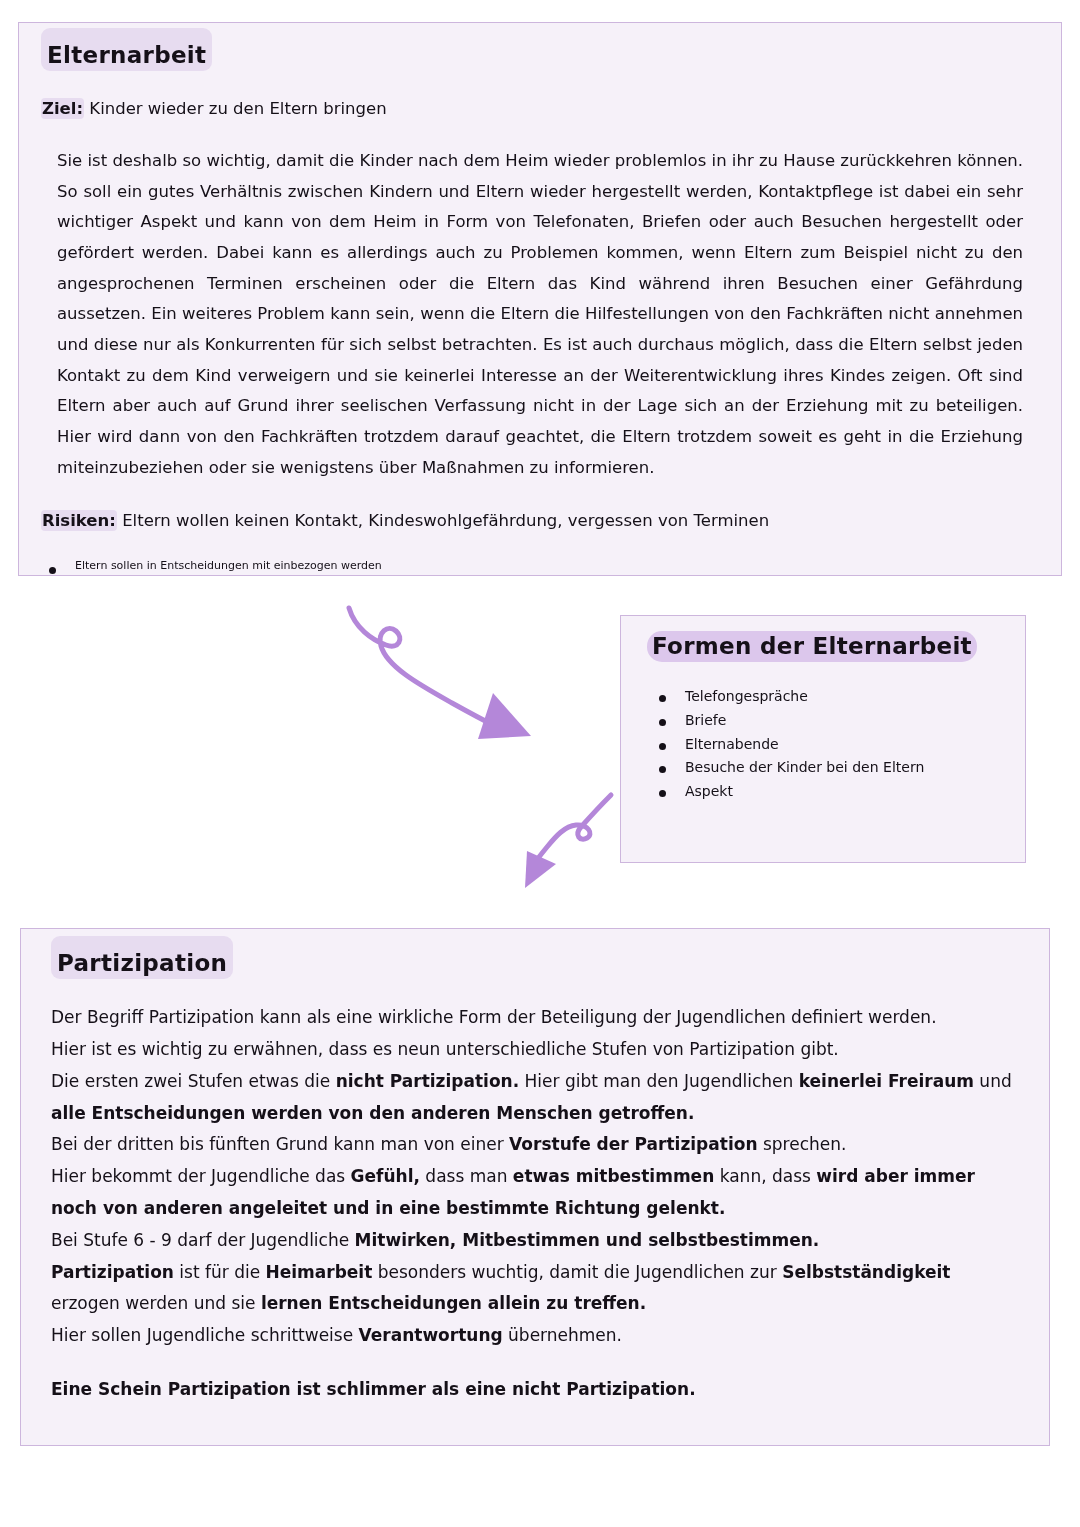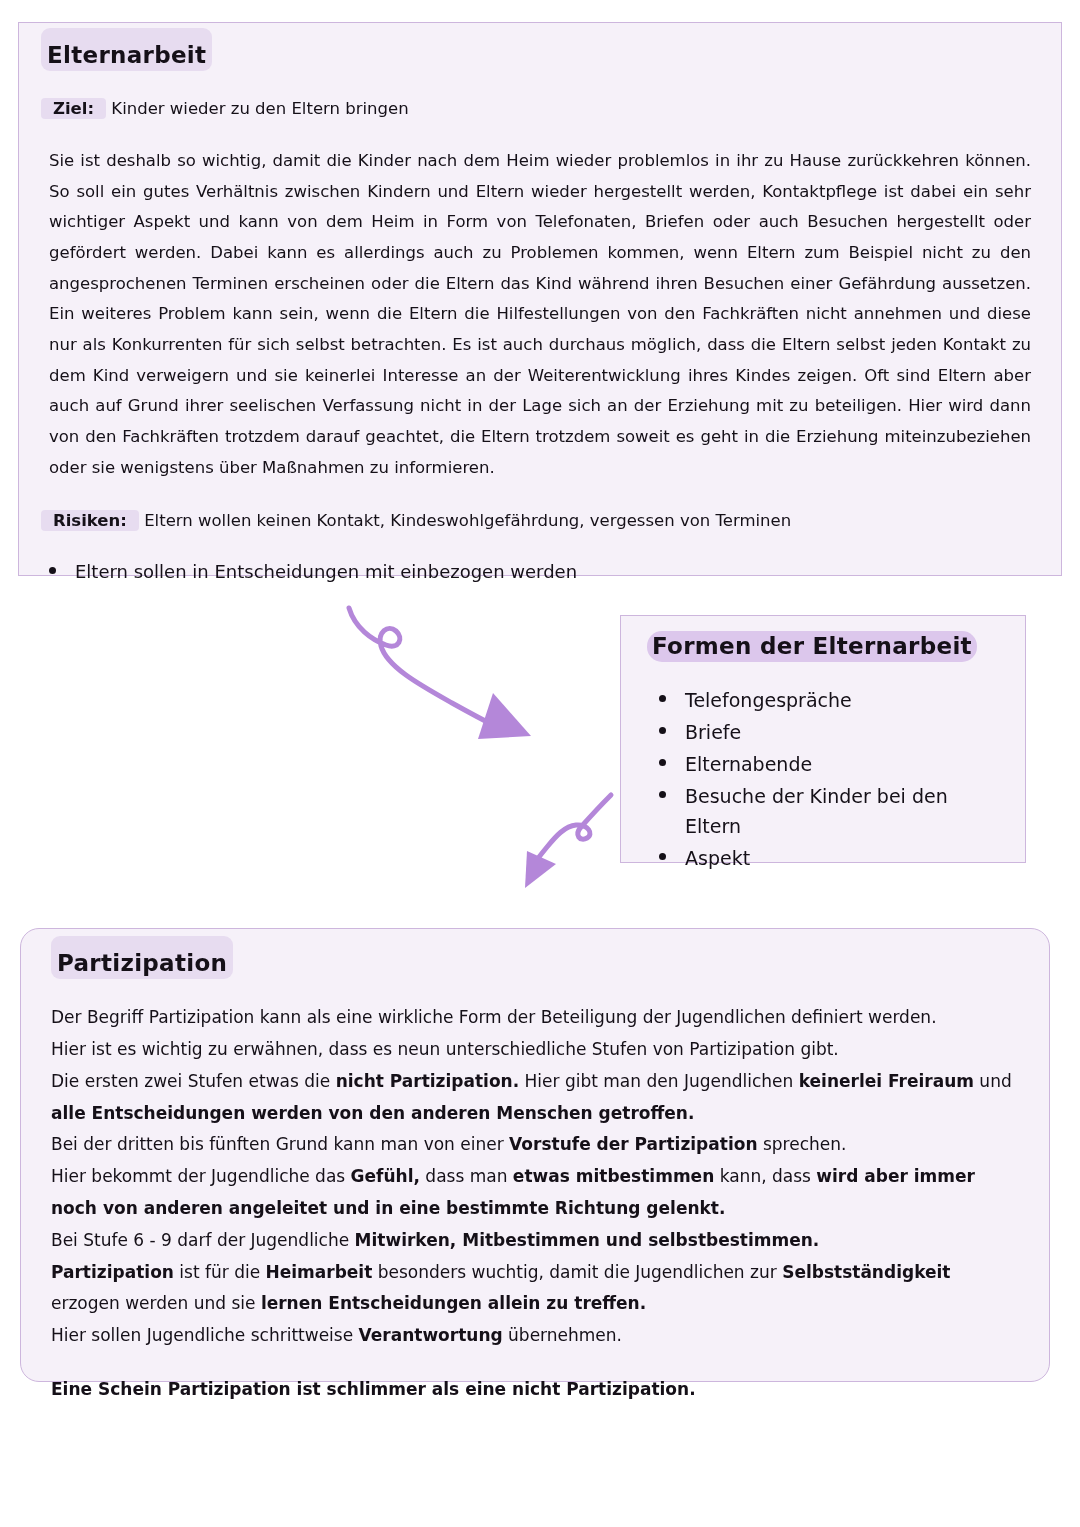--- a/index.html
+++ b/index.html
@@ -39,23 +39,22 @@
     width: 406px;
     height: 248px;
     padding: 18px 20px 12px 26px;
   }
 
   
   #box-partizipation {
     left: 20px;
     top: 928px;
     width: 1030px;
-    height: 454px;
+    height: 518px;
     padding: 22px 26px 18px 30px;
-    border-radius: 19px;
   }
 
   h1.note-title {
     font-size: 23px;
     font-weight: bold;
     letter-spacing: 0.3px;
     margin: 0 0 26px 0;
     padding: 0;
     line-height: 1.1;
     display: inline-block;
@@ -68,45 +67,45 @@
   h1.note-title.strong-hl .hl {
     background: #dcc7ec;
     border-radius: 15px;
     padding: 2px 5px 3px 5px;
   }
 
   .para {
     font-size: 16.5px;
     line-height: 1.86;
     text-align: justify;
-    margin: 8px;
+    margin: 16px;
   }
   .para.lead {
     margin-bottom: 22px;
   }
 
   .kv {
     font-size: 16.5px;
     line-height: 1.8;
     margin: 0 0 22px 0;
   }
   .kv .label {
     font-weight: bold;
     background: #e7dcf0;
     border-radius: 4px;
-    padding: 1px 12px;
+    padding: 1px 1px;
   }
 
   ul.note-list {
     list-style: none;
     margin: 0;
     padding: 0;
   }
   ul.note-list li {
-    font-size: 18px;
+    font-size: 11px;
     line-height: 1.72;
     position: relative;
     padding-left: 36px;
     margin-bottom: 3px;
   }
   ul.note-list li::before {
     content: "";
     position: absolute;
     left: 10px;
     top: 10px;
@@ -117,21 +116,21 @@
   }
 
   #box-elternarbeit ul.note-list li {
     padding-left: 34px;
   }
   #box-elternarbeit ul.note-list li::before {
     left: 8px;
   }
 
   #box-formen ul.note-list li {
-    font-size: 19px;
+    font-size: 14px;
     line-height: 1.62;
     padding-left: 38px;
     margin-bottom: 1px;
   }
   #box-formen ul.note-list li::before {
     left: 12px;
     top: 10px;
   }
 
   .plines p {

